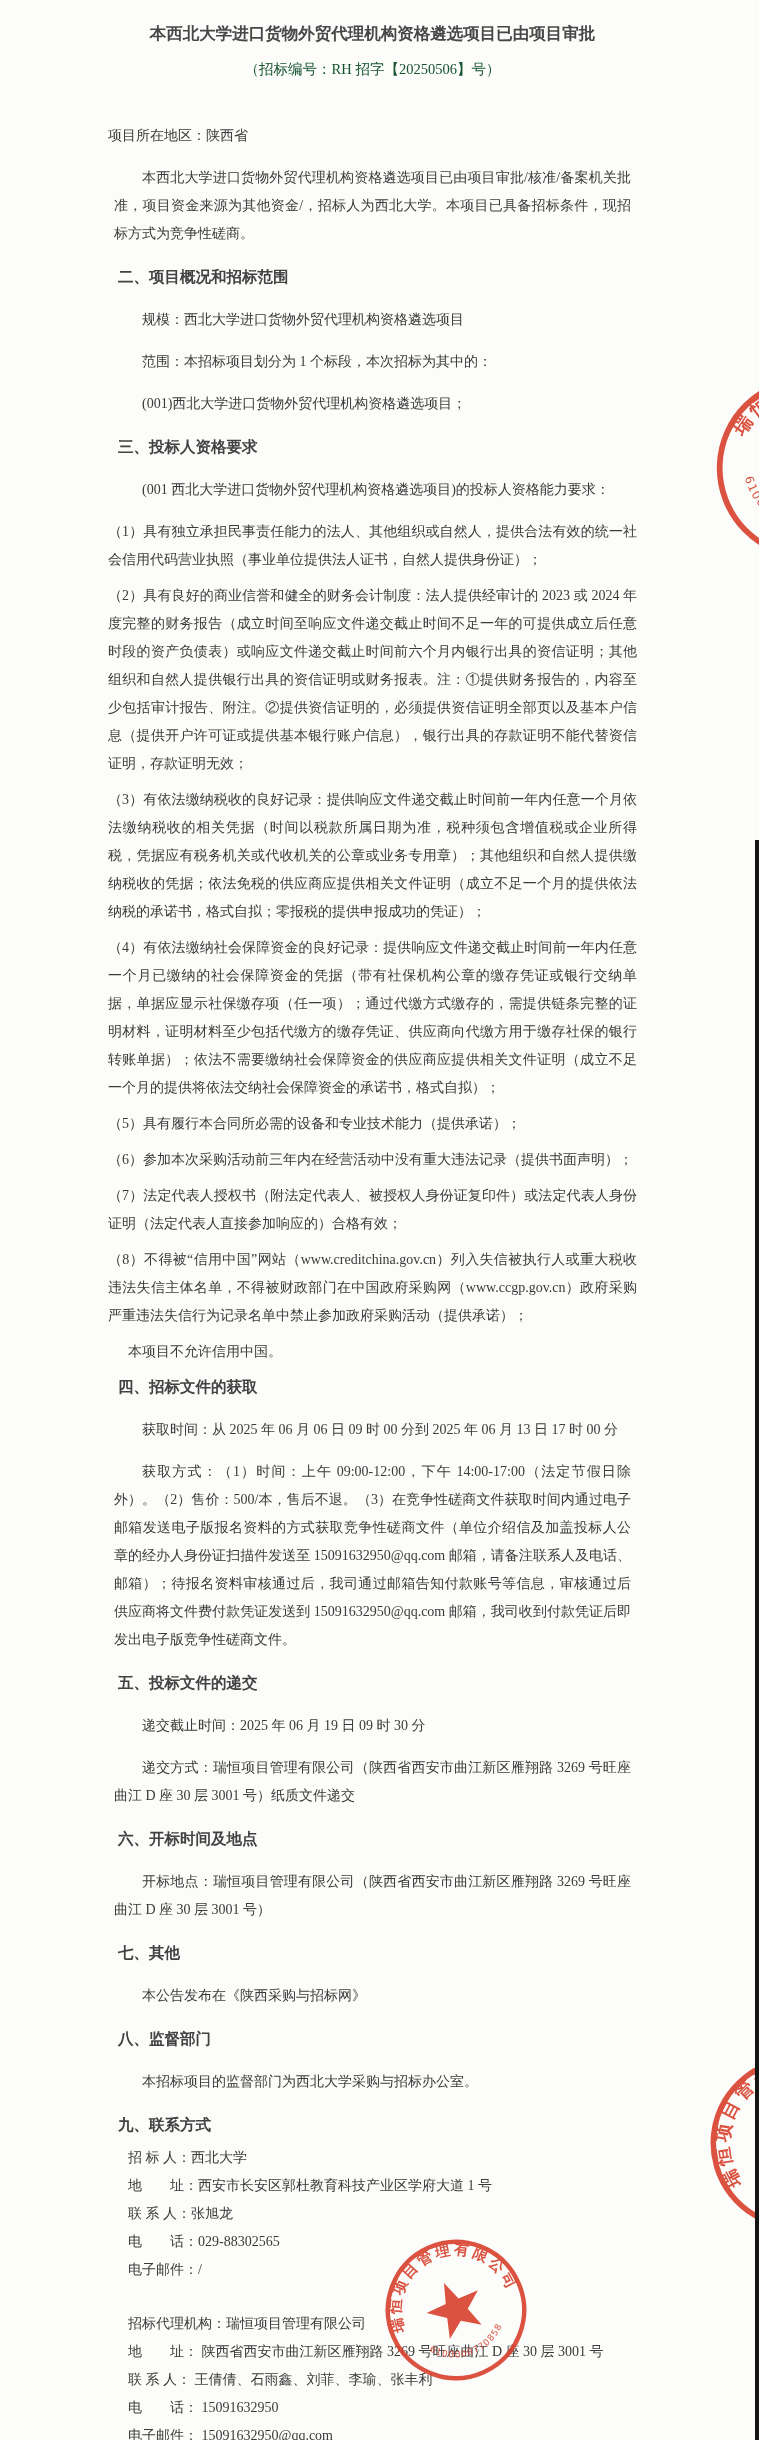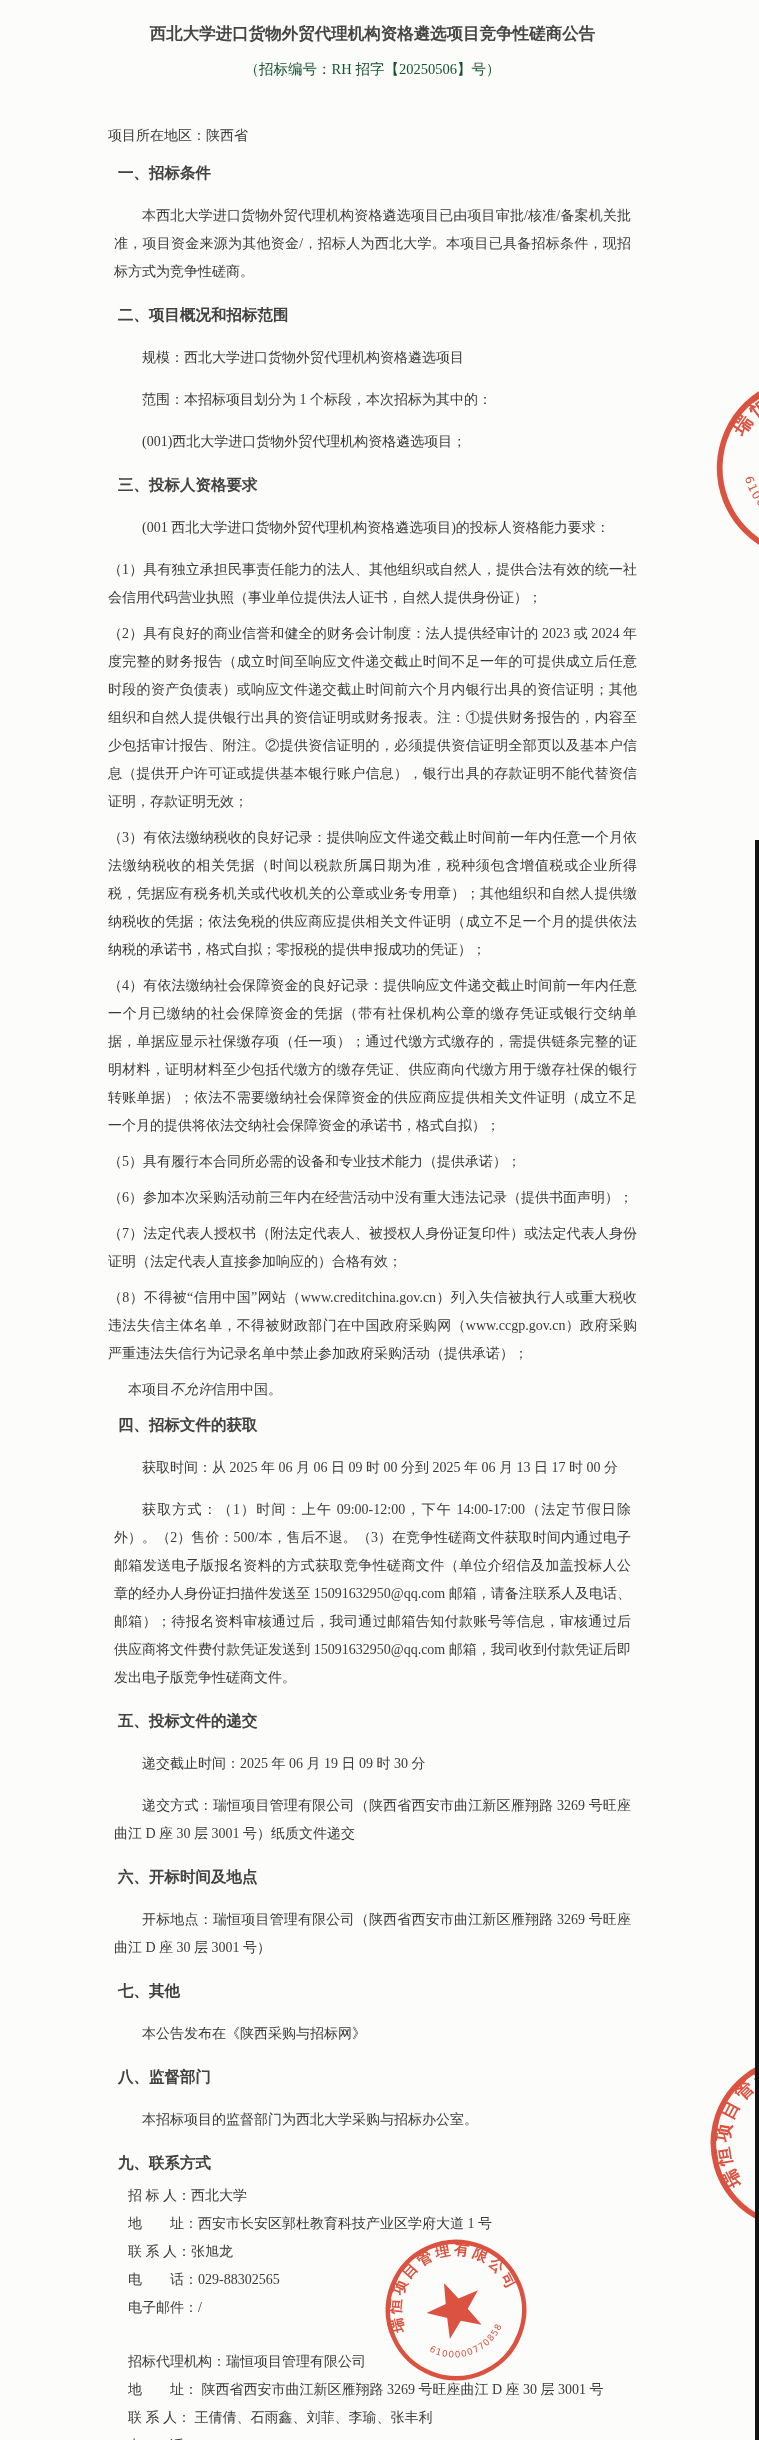--- a/index.html
+++ b/index.html
@@ -53,21 +53,21 @@
     margin: 14px;
     text-indent: 2em;
     text-align: justify;
   }
   p.item {
     margin: 8px;
     text-indent: 0;
     text-align: justify;
   }
   p.note { margin: 0; text-indent: 2em; }
-  p.note .it { font-style: italic; }
+  p.note .it { }
   p.contact { margin: 0; text-indent: 2em; white-space: pre-wrap; }
   .gap-sm { height: 26px; }
   .signoff1 {
     margin: 78px 0 0 36px;
     white-space: nowrap;
     font-size: 14.5px;
   }
   .sig-slot {
     display: inline-block;
     width: 88px;
@@ -139,26 +139,25 @@
   }
   svg text { font-family: "DejaVu Sans", sans-serif; }
 </style>
 </head>
 <body>
 
 <div class="page">
 
   <div class="doc">
 
-    <div class="title">西北大学进口货物外贸代理机构资格遴选项目竞争性磋商公告</div>
+    <div class="title">本西北大学进口货物外贸代理机构资格遴选项目已由项目审批</div>
     <div class="subtitle">（招标编号：RH 招字【20250506】号）</div>
 
     <p class="item region">项目所在地区：陕西省</p>
 
-    <h2 class="sec">一、招标条件</h2>
     <p class="para">本西北大学进口货物外贸代理机构资格遴选项目已由项目审批/核准/备案机关批准，项目资金来源为其他资金/，招标人为西北大学。本项目已具备招标条件，现招标方式为竞争性磋商。</p>
 
     <h2 class="sec">二、项目概况和招标范围</h2>
     <p class="para">规模：西北大学进口货物外贸代理机构资格遴选项目</p>
     <p class="para">范围：本招标项目划分为 1 个标段，本次招标为其中的：</p>
     <p class="para">(001)西北大学进口货物外贸代理机构资格遴选项目；</p>
 
     <h2 class="sec">三、投标人资格要求</h2>
     <p class="para">(001 西北大学进口货物外贸代理机构资格遴选项目)的投标人资格能力要求：</p>
     <p class="item">（1）具有独立承担民事责任能力的法人、其他组织或自然人，提供合法有效的统一社会信用代码营业执照（事业单位提供法人证书，自然人提供身份证）；</p>

